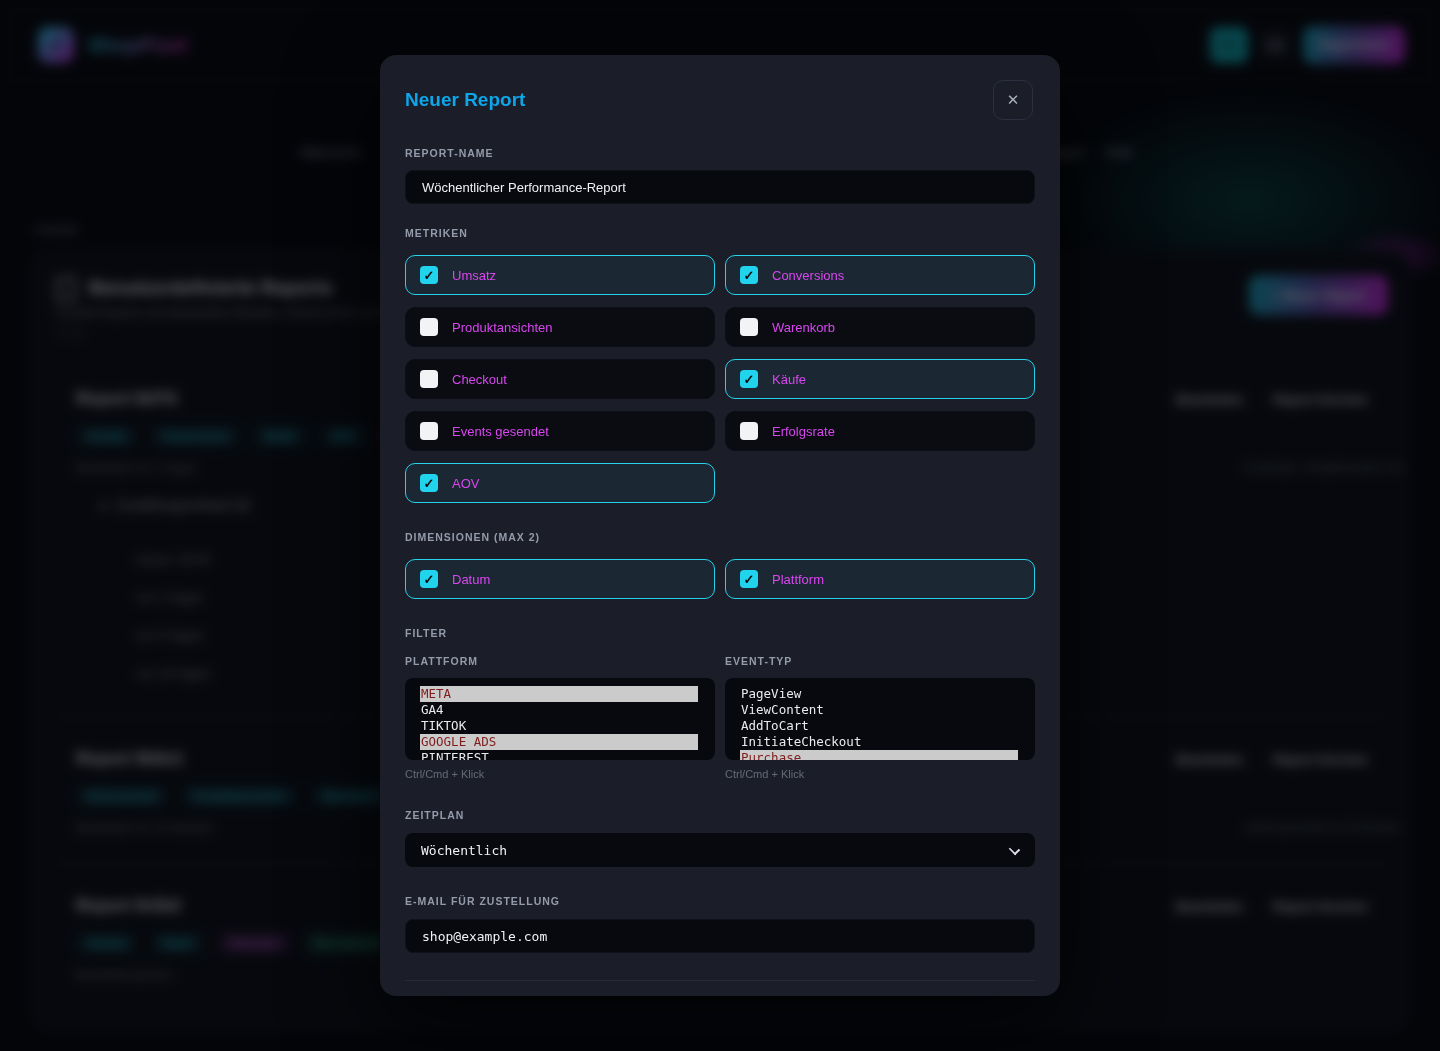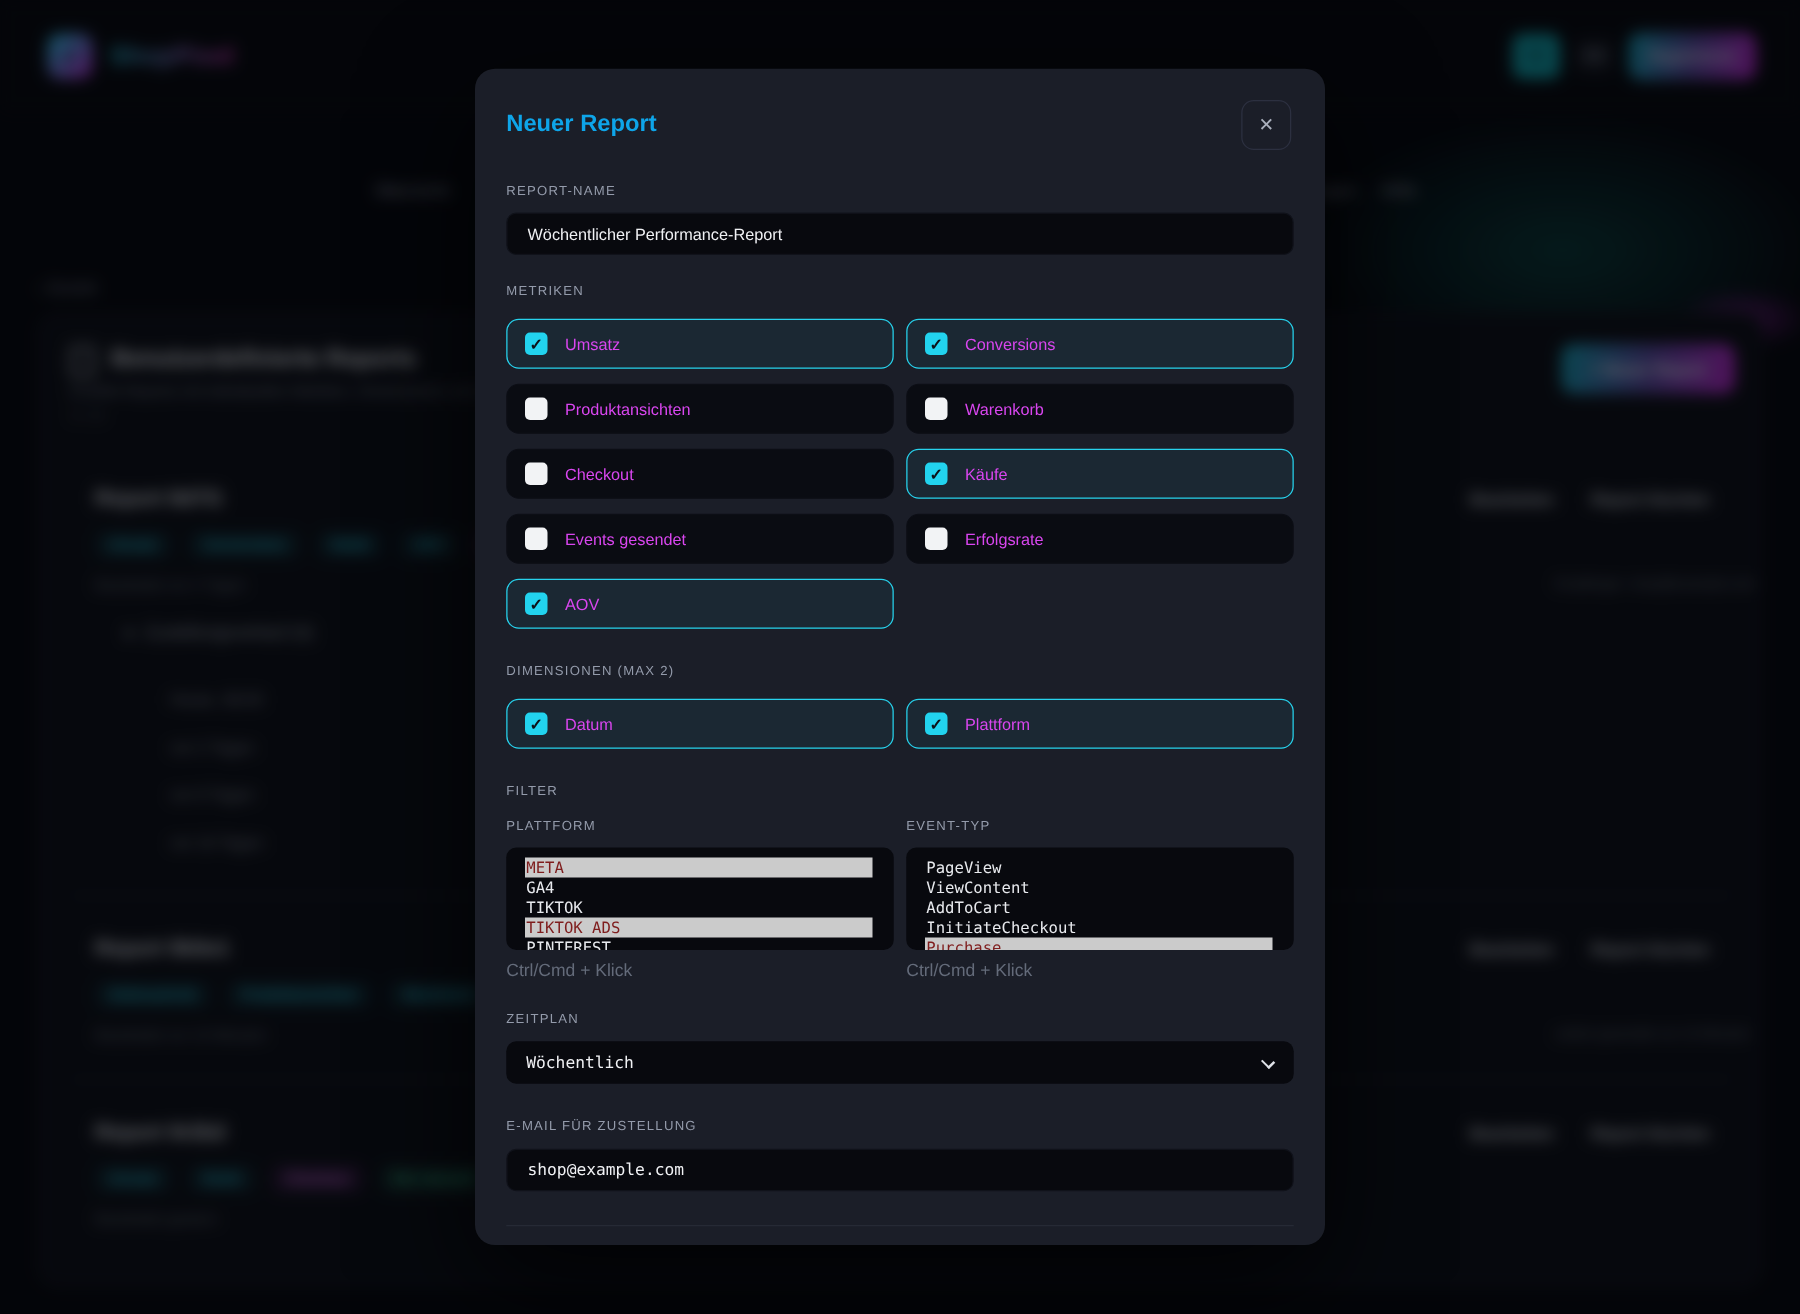--- a/index.html
+++ b/index.html
@@ -73,41 +73,41 @@
   .overlay { position:absolute; inset:0; background:rgba(3,5,10,.55); }
 
   
   .modal { position:absolute; left:380px; top:55px; width:680px; height:941px;
     background:#1b1e28; border-radius:16px; box-shadow:0 30px 90px rgba(0,0,0,.75);
     overflow:hidden; }
   .m-title { position:absolute; left:25px; top:34px; font-size:19px; font-weight:700; color:#0ea5e9; }
   .m-close { position:absolute; left:613px; top:25px; width:40px; height:40px; border-radius:10px;
     border:1px solid #2c3040; background:transparent; color:#aab0bd; font-size:15px;
     display:flex; align-items:center; justify-content:center; cursor:pointer; }
-  .sec-label { position:absolute; left:25px; font-size:10.5px; font-weight:400;
+  .sec-label { position:absolute; left:25px; font-size:10.5px; font-weight:700;
     letter-spacing:1px; color:#949bab; text-transform:uppercase; }
   .inp { position:absolute; left:25px; width:630px; height:34px; border-radius:8px;
     background:#08090e; border:1px solid #10121a; color:#f0f1f4; font-size:13px;
     padding:0 16px; outline:none; }
   .grid { position:absolute; left:25px; display:grid; grid-template-columns:310px 310px;
     column-gap:10px; row-gap:12px; }
   .tile { height:40px; border-radius:10px; background:#0a0c12; border:1px solid #0c0e15;
     display:flex; align-items:center; gap:14px; padding:0 14px; cursor:pointer; }
   .tile.checked { background:rgba(34,211,238,.06); border:1px solid #27d2ec; }
   .cb { width:18px; height:18px; border-radius:4px; background:#f2f3f5; flex:0 0 auto;
     display:flex; align-items:center; justify-content:center; }
   .tile.checked .cb { background:#22d3ee; color:#0c1117; font-size:13px; font-weight:700; }
   .tile-label { font-size:13px; color:#d946ef; }
 
   .msel { position:absolute; width:310px; height:82px; border-radius:8px; background:#08090e;
     overflow:hidden; padding-top:8px; cursor:pointer; }
   .opt { height:16px; line-height:16px; margin:0 17px 0 15px; padding-left:1px;
     font-size:12.5px; color:#e8eaee; white-space:nowrap; }
   .opt.sel { background:#cbcbcb; color:#7f1d1d; }
-  .hint { position:absolute; font-size:14px; color:#646b7a; }
+  .hint { position:absolute; font-size:11px; color:#646b7a; }
 
   .sel-single { position:absolute; left:25px; width:630px; height:34px; border-radius:8px;
     background:#08090e; color:#f0f1f4; font-size:13px; display:flex; align-items:center;
     padding:0 16px; cursor:pointer; }
   .chev { position:absolute; right:16px; top:12px; width:9px; height:9px;
     border-right:2px solid #dfe2e8; border-bottom:2px solid #dfe2e8; transform:rotate(45deg) scale(1,.8); }
   .m-div { position:absolute; left:25px; top:925px; width:630px; border-top:1px solid #262a35; }
 </style>
 </head>
 <body>
@@ -262,21 +262,21 @@
   </div>
 
   <div class="sec-label" style="top:572px">FILTER</div>
   <div class="sec-label" style="top:600px; left:25px">PLATTFORM</div>
   <div class="sec-label" style="top:600px; left:345px">EVENT-TYP</div>
 
   <div class="msel mono" style="left:25px; top:623px">
     <div class="opt sel">META</div>
     <div class="opt">GA4</div>
     <div class="opt">TIKTOK</div>
-    <div class="opt sel">TIKTOK ADS</div>
+    <div class="opt sel">GOOGLE ADS</div>
     <div class="opt">PINTEREST</div>
   </div>
   <div class="msel mono" style="left:345px; top:623px">
     <div class="opt">PageView</div>
     <div class="opt">ViewContent</div>
     <div class="opt">AddToCart</div>
     <div class="opt">InitiateCheckout</div>
     <div class="opt sel">Purchase</div>
   </div>
   <div class="hint" style="left:25px; top:713px">Ctrl/Cmd + Klick</div>

